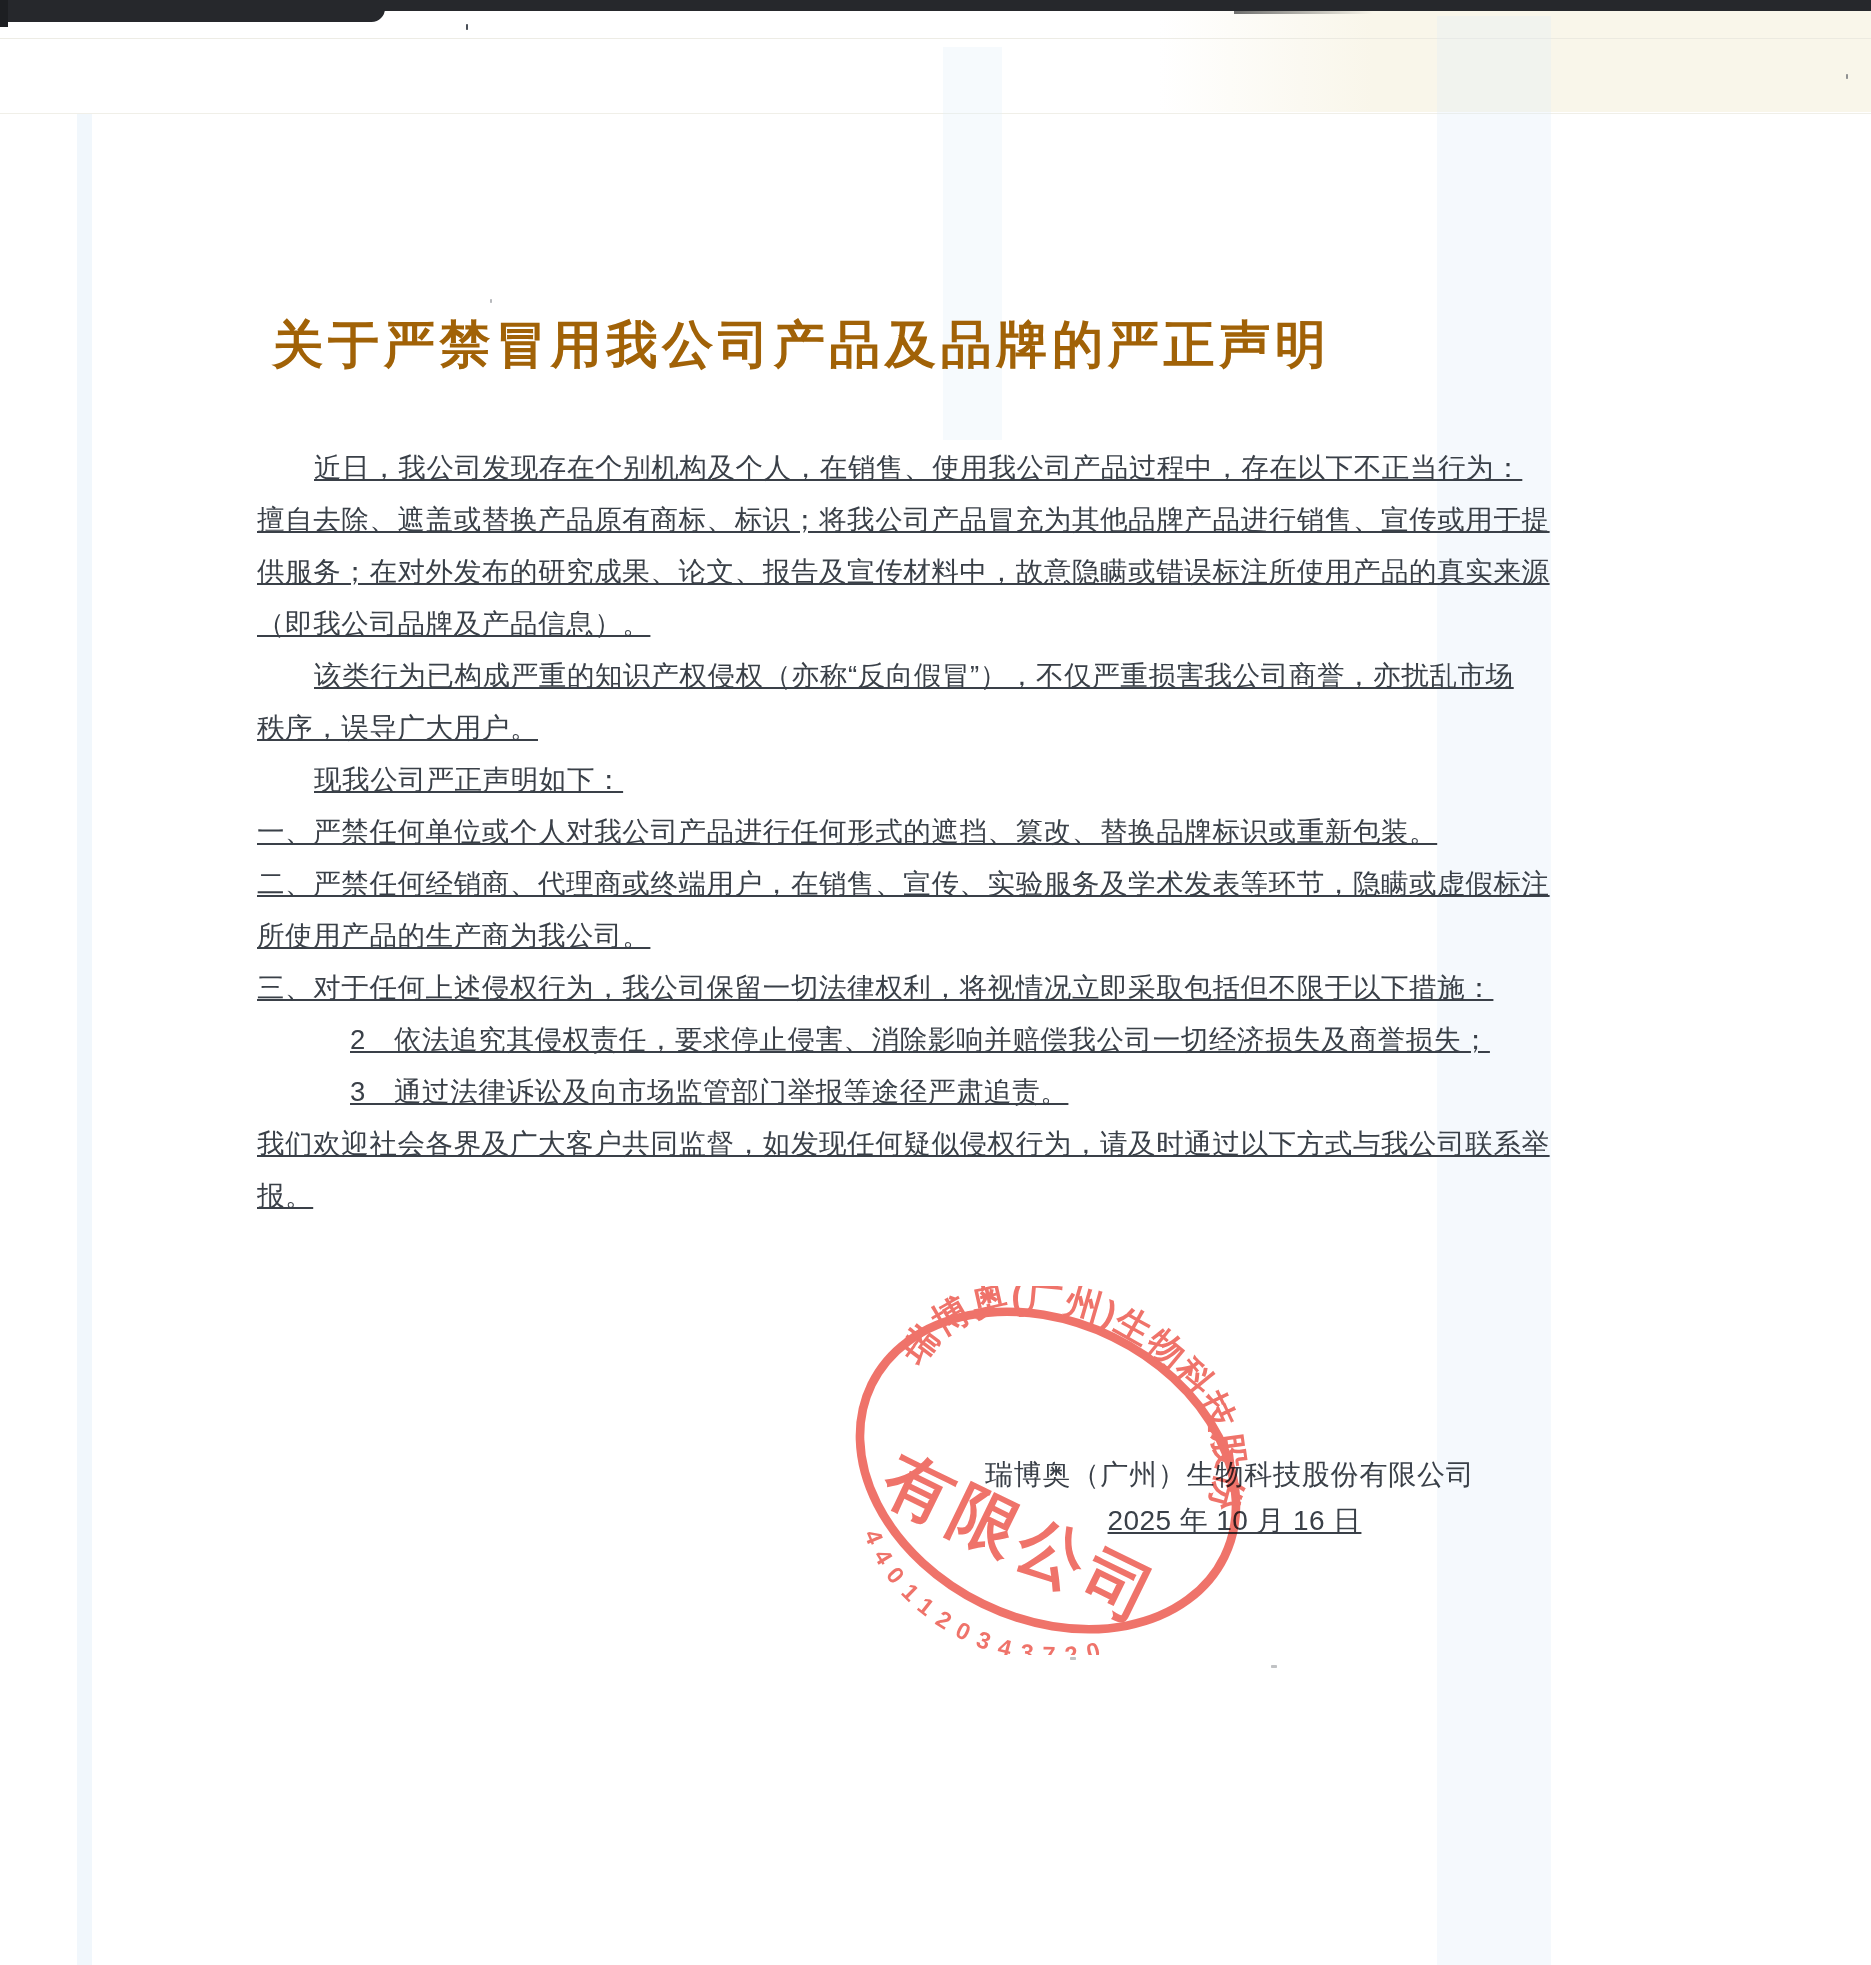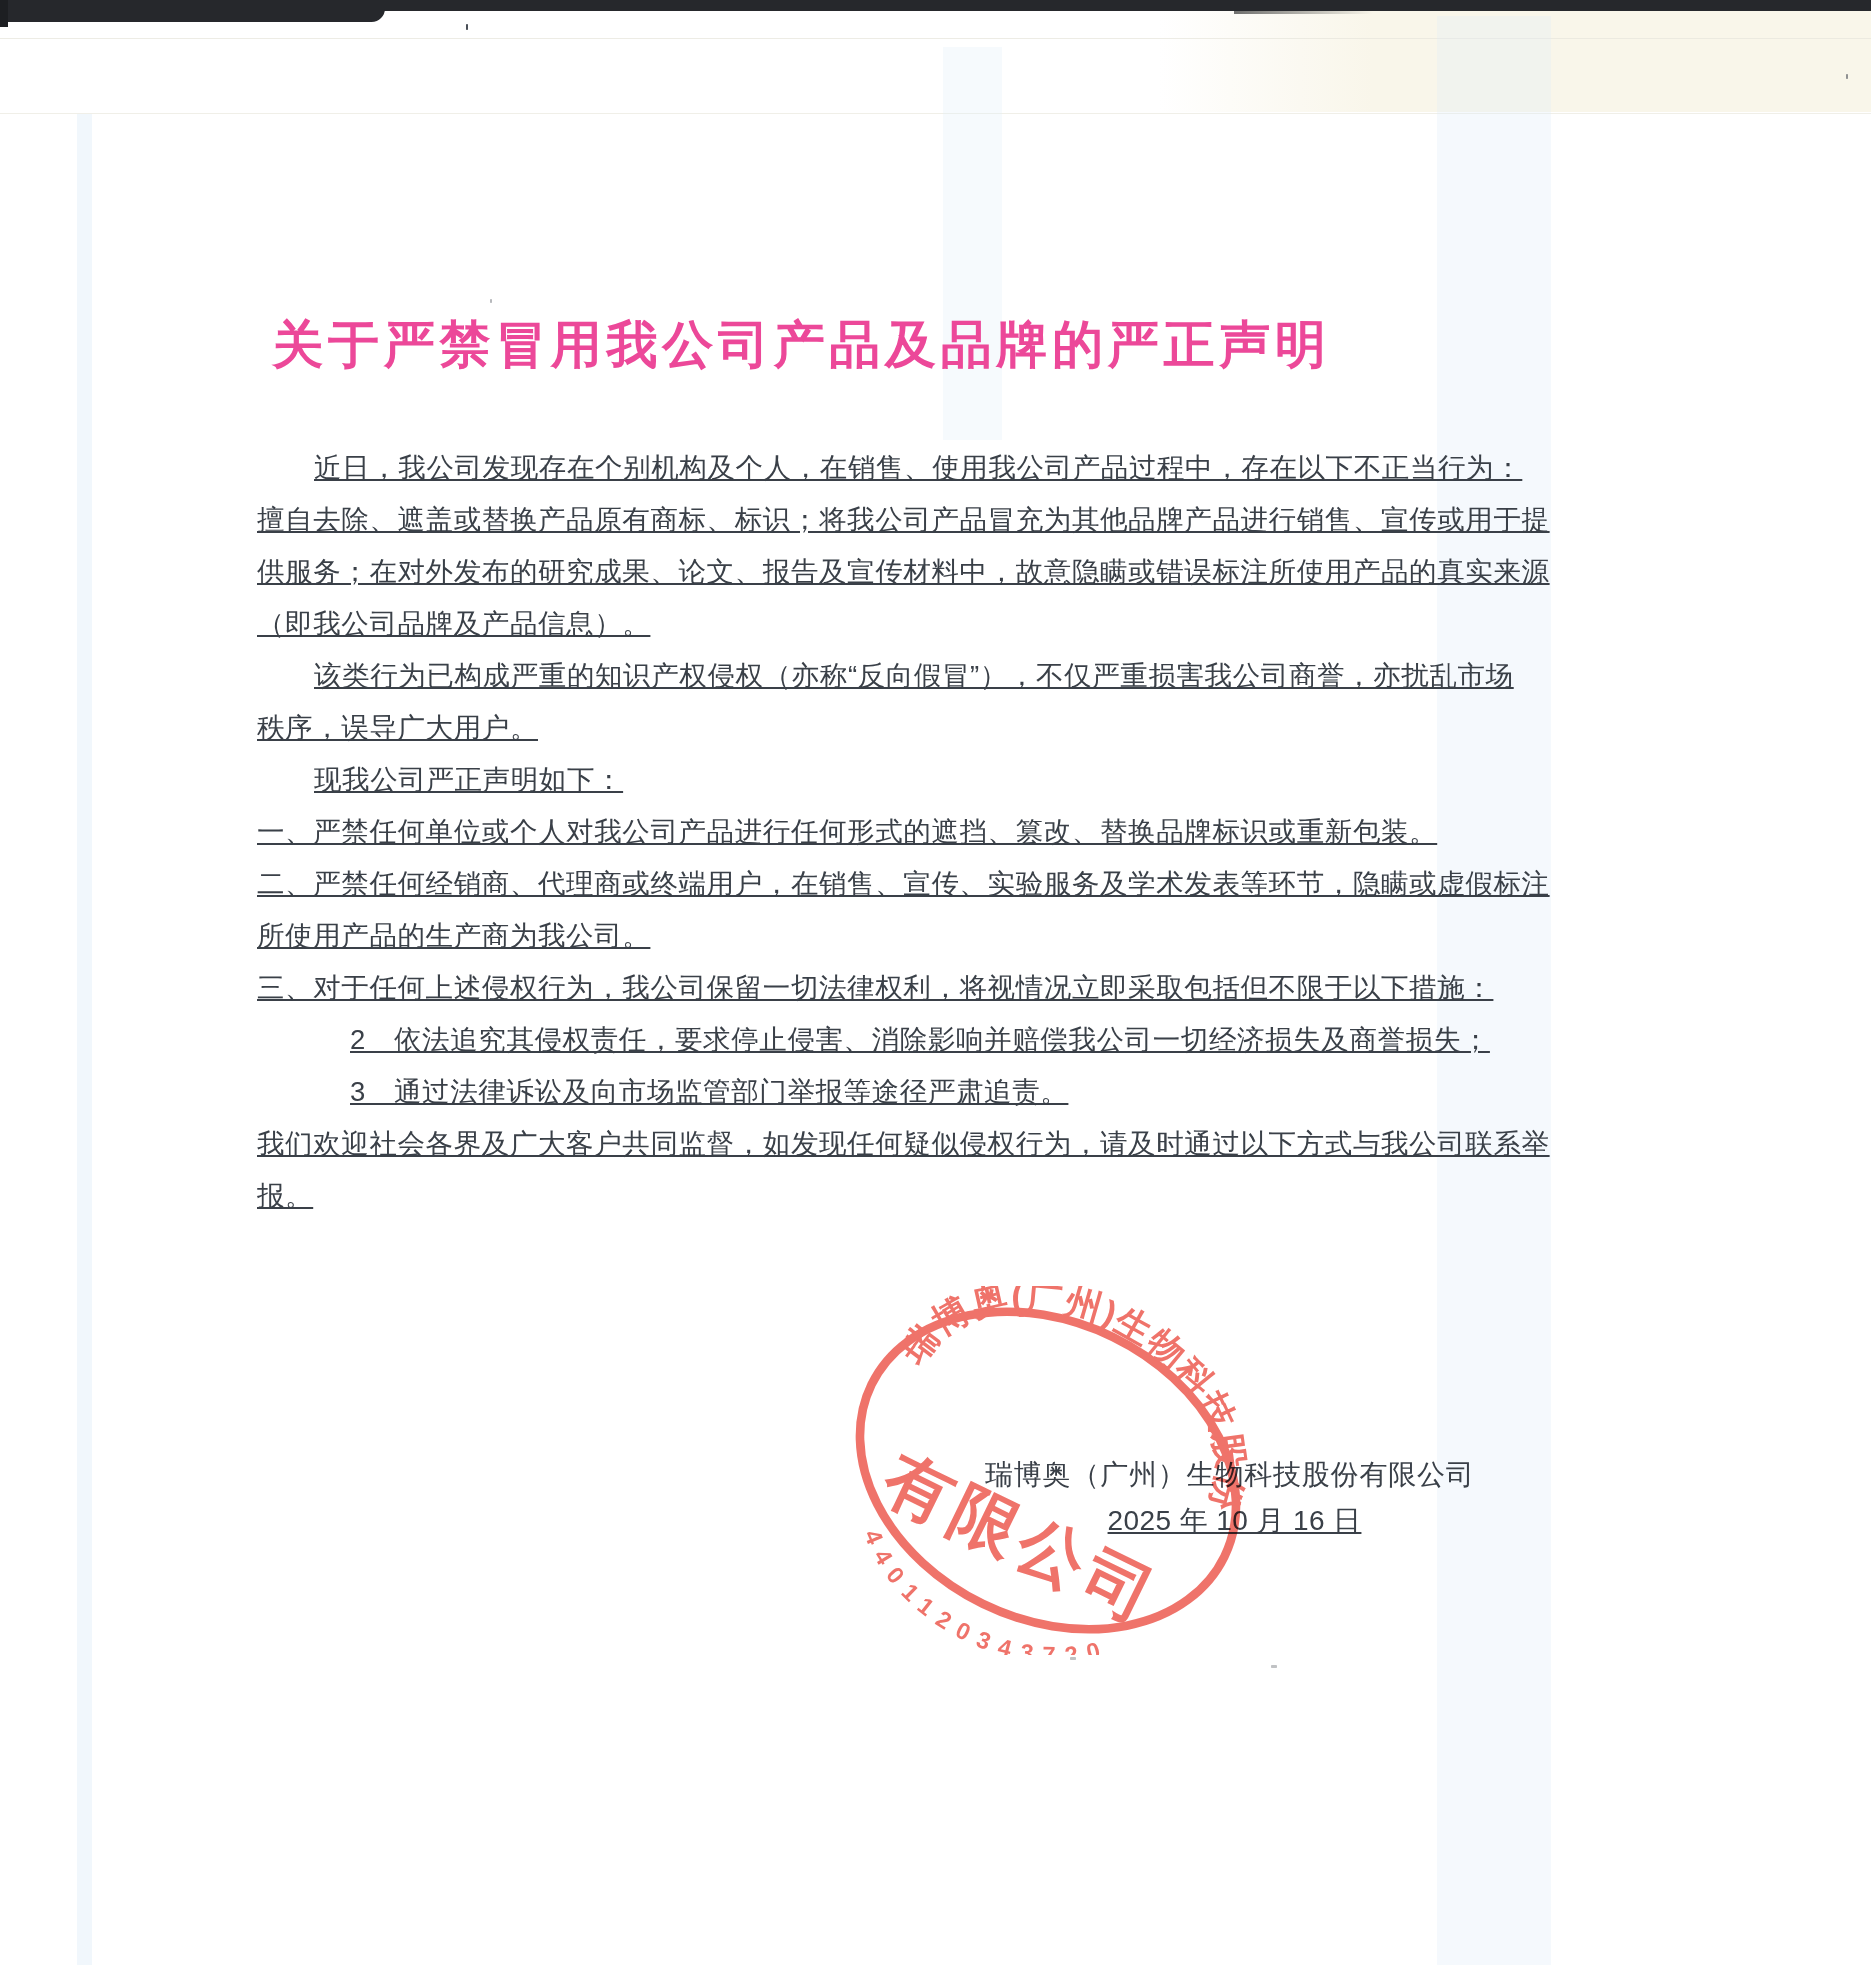--- a/index.html
+++ b/index.html
@@ -25,21 +25,21 @@
   .streak{position:absolute;pointer-events:none;}
   .streak-a{left:77px;top:114px;width:15px;height:2533px;background:rgba(216,232,245,.35);}
   .streak-b{left:1437px;top:15.7px;width:114px;height:2631px;background:rgba(222,236,248,.30);}
   .streak-c{left:943px;top:47px;width:59px;height:393px;background:rgba(226,240,250,.30);}
   .speck{position:absolute;background:#4a4f57;border-radius:0.8px;}
   
   .title{
     position:absolute;left:0;top:311px;width:1603px;
     text-align:center;
     font-size:51px;font-weight:700;letter-spacing:4.7px;
-    color:#ec4899;
+    color:#a16207;
   }
   .body-lines{
     position:absolute;left:257px;top:442px;width:1368px;
     font-size:27.5px;letter-spacing:0.6px;
   }
   .line{height:52px;line-height:52px;white-space:nowrap;text-decoration:underline;}
   .ind2{padding-left:57px;}
   .indnum{padding-left:93px;}
   .signature{
     position:absolute;left:985px;top:1452px;width:499px;

